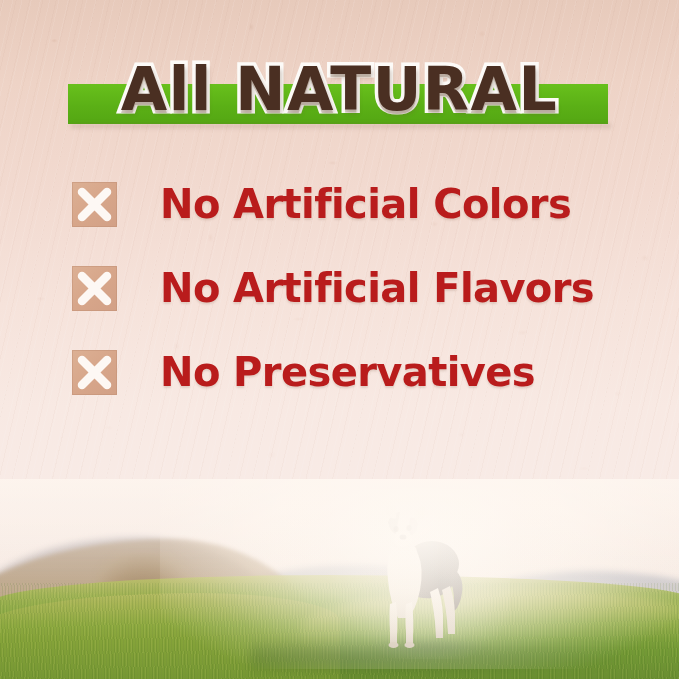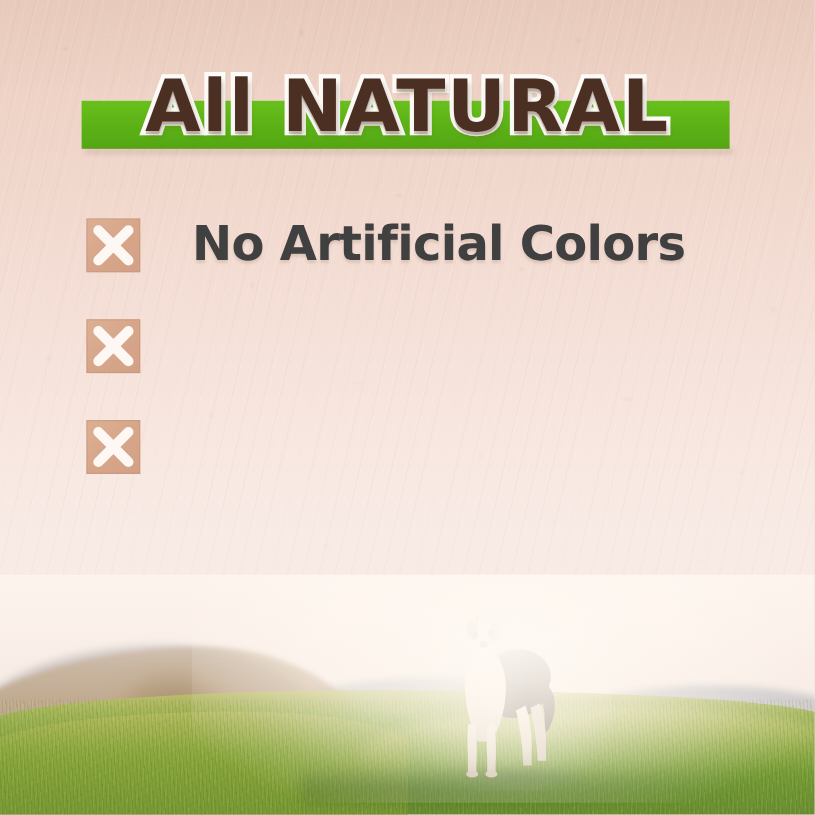--- a/index.html
+++ b/index.html
@@ -151,21 +151,21 @@
   .x-box svg { display: block; }
 
   .claim-label {
     flex: 1 1 auto;
     margin-left: 43px;
     font-family: "DejaVu Sans", "Liberation Sans", sans-serif;
     font-weight: bold;
     font-size: 40px;
     line-height: 45px;
     letter-spacing: -0.6px;
-    color: #404040;
+    color: #b91c1c;
     text-shadow: 0 2px 2px rgba(150,118,100,.22);
     white-space: nowrap;
   }
 
   
   .photo {
     position: absolute;
     left: 0;
     bottom: 0;
     width: 679px;
@@ -370,31 +370,33 @@
 
     <div class="claim-row">
       <div class="x-box">
         <svg width="45" height="45" viewBox="0 0 45 45" aria-hidden="true">
           <g stroke="#fdf8f4" stroke-width="8.5" stroke-linecap="round">
             <line x1="10" y1="10" x2="35" y2="35"></line>
             <line x1="35" y1="10" x2="10" y2="35"></line>
           </g>
         </svg>
       </div>
+      <div class="claim-label">No Artificial Flavors</div>
     </div>
 
     <div class="claim-row">
       <div class="x-box">
         <svg width="45" height="45" viewBox="0 0 45 45" aria-hidden="true">
           <g stroke="#fdf8f4" stroke-width="8.5" stroke-linecap="round">
             <line x1="10" y1="10" x2="35" y2="35"></line>
             <line x1="35" y1="10" x2="10" y2="35"></line>
           </g>
         </svg>
       </div>
+      <div class="claim-label">No Preservatives</div>
     </div>
 
 
   </div>
 
   <div class="photo">
     <div class="photo-sky"></div>
     <div class="hill-far-l"></div>
     <div class="hill-far-c"></div>
     <div class="hill-far-r"></div>

